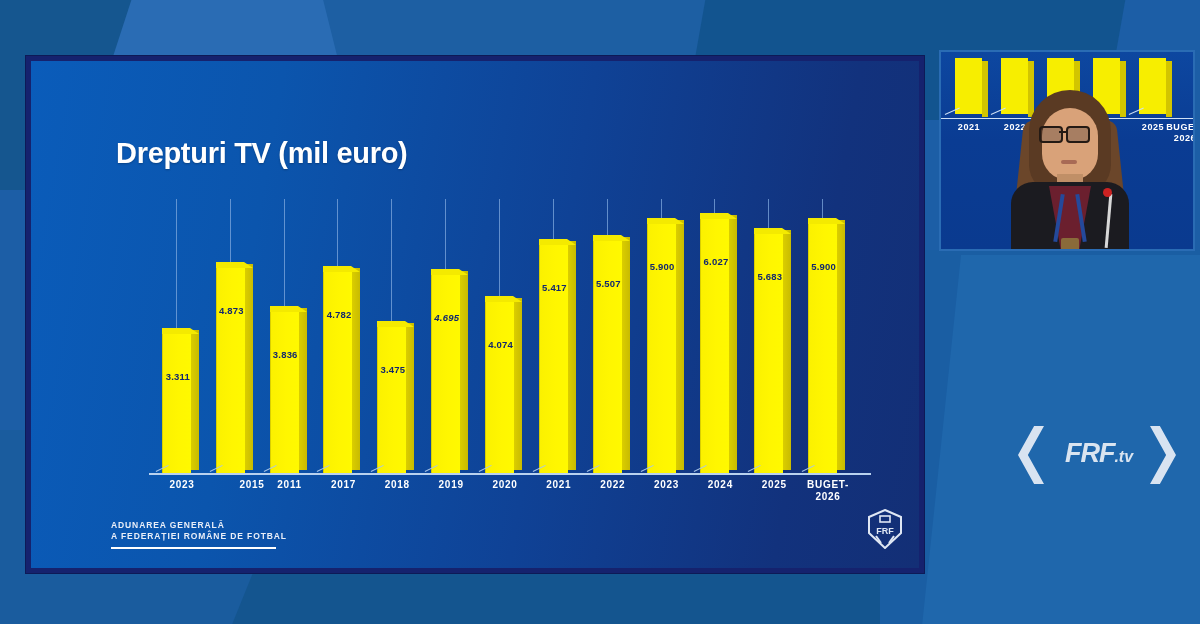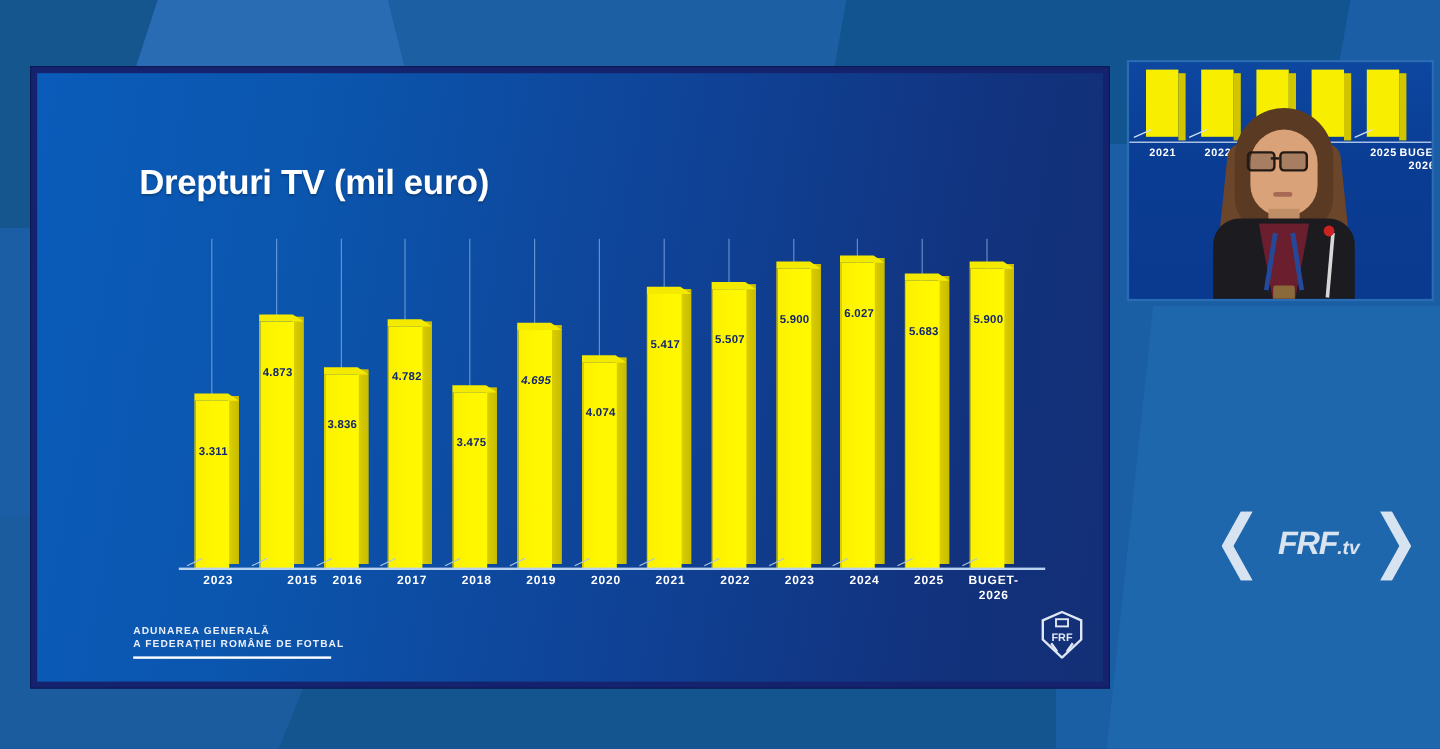--- a/index.html
+++ b/index.html
@@ -277,21 +277,21 @@
       <rect x="13" y="7" width="10" height="6" fill="none" stroke="#dfe7f4" stroke-width="1.6"></rect>
       <text x="18" y="25" font-family="Liberation Sans, sans-serif" font-size="9" font-weight="bold" fill="#dfe7f4" text-anchor="middle">FRF</text>
       <path d="M9 27 L14 34 M27 27 L22 34" stroke="#dfe7f4" stroke-width="2" fill="none"></path>
     </svg>
 
   <div class="foot-diag" style="left: 124.923px; top: 410px;"></div>
       <div class="xlabel" style="left: 122.923px; white-space: pre;">2023</div>
       <div class="foot-diag" style="left: 178.769px; top: 410px;"></div>
       <div class="xlabel" style="left: 193px; white-space: pre;">2015</div>
       <div class="foot-diag" style="left: 232.615px; top: 410px;"></div>
-      <div class="xlabel" style="left: 230.615px; white-space: pre;">2016</div>
+      <div class="xlabel" style="left: 230.615px; white-space: pre;">2011</div>
       <div class="foot-diag" style="left: 286.462px; top: 410px;"></div>
       <div class="xlabel" style="left: 284.462px; white-space: pre;">2017</div>
       <div class="foot-diag" style="left: 340.308px; top: 410px;"></div>
       <div class="xlabel" style="left: 338.308px; white-space: pre;">2018</div>
       <div class="foot-diag" style="left: 394.154px; top: 410px;"></div>
       <div class="xlabel" style="left: 392.154px; white-space: pre;">2019</div>
       <div class="foot-diag" style="left: 448px; top: 410px;"></div>
       <div class="xlabel" style="left: 446px; white-space: pre;">2020</div>
       <div class="foot-diag" style="left: 501.846px; top: 410px;"></div>
       <div class="xlabel" style="left: 499.846px; white-space: pre;">2021</div>

